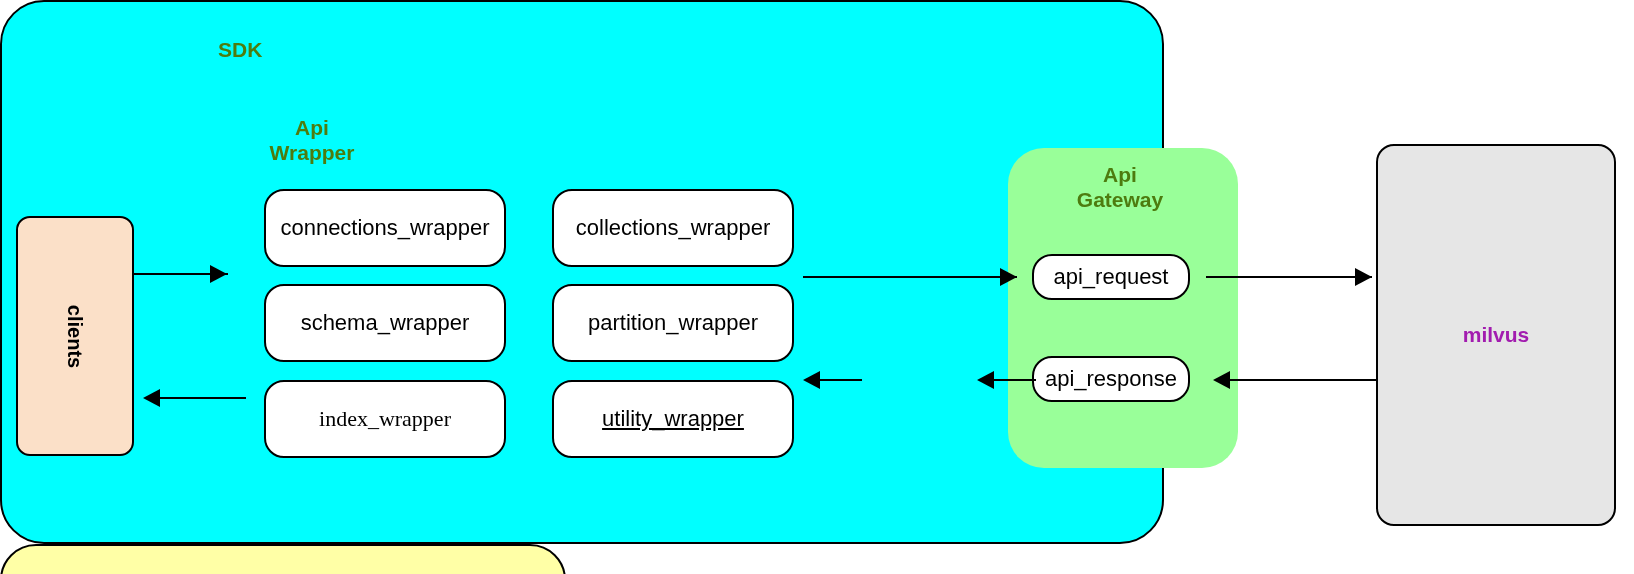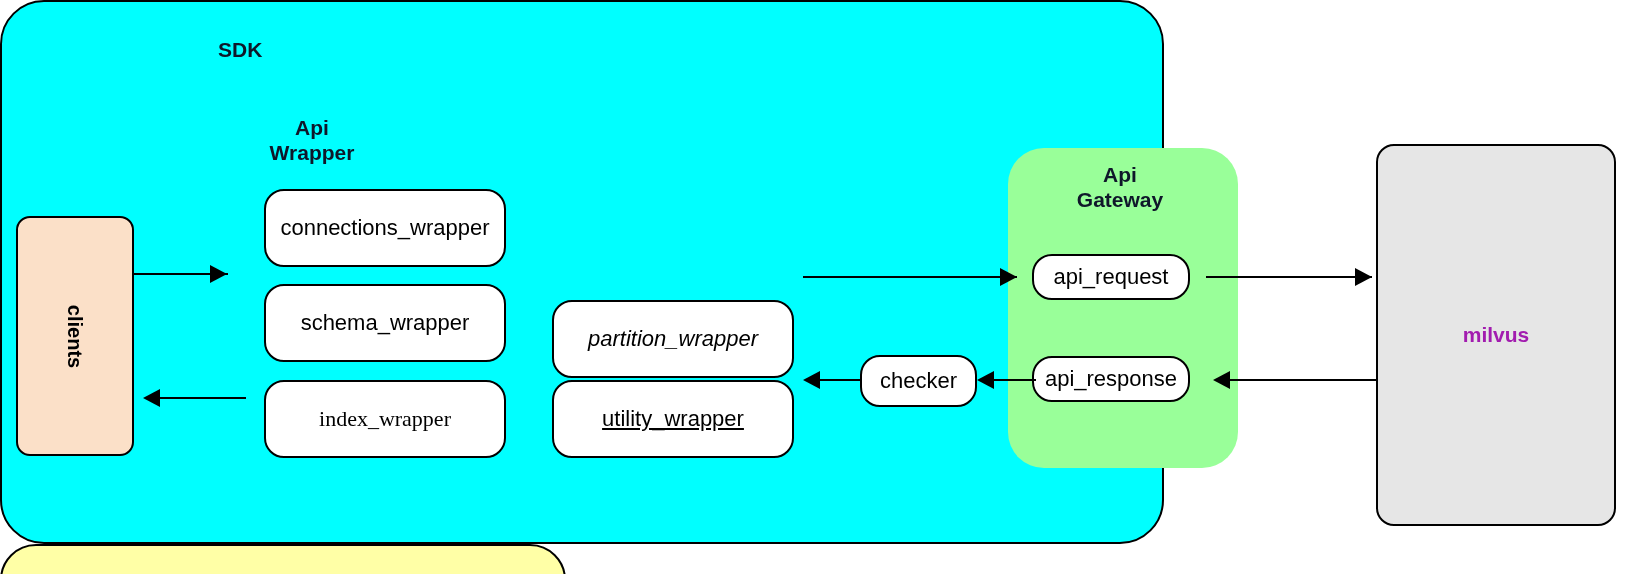--- a/index.html
+++ b/index.html
@@ -35,21 +35,21 @@
     height: 540px;
     background: #00ffff;
     border-radius: 44px;
     border: 2px solid #000000;
     display: block;
   }
   .group-title {
     position: absolute;
     font-weight: bold;
     font-size: 21px;
-    color: #0f172a;
+    color: #4d7c0f;
     line-height: 1.18;
     white-space: pre-line;
     text-align: center;
   }
   #sdk-title {
     left: 218px;
     top: 38px;
   }
 
   
@@ -81,21 +81,21 @@
     align-items: center;
     justify-content: center;
     font-size: 22px;
     color: #000000;
     white-space: nowrap;
   }
   .wrapper-leaf { width: 242px; height: 78px; }
   #leaf-connections { left: 264px; top: 189px; }
   #leaf-collections { left: 552px; top: 189px; }
   #leaf-schema      { left: 264px; top: 284px; }
-  #leaf-partition   { left: 552px; top: 300px; font-style: italic; }
+  #leaf-partition   { left: 552px; top: 284px; }
   #leaf-index       { left: 264px; top: 380px; font-family: Liberation Serif, serif; }
   #leaf-utility     { left: 552px; top: 380px; text-decoration: underline; }
 
   
   #api-gateway-container {
     position: absolute;
     left: 1008px;
     top: 148px;
     width: 230px;
     height: 320px;
@@ -206,26 +206,26 @@
   </div>
 
   <div id="sdk-container"></div>
   <div class="group-title" id="sdk-title">SDK</div>
 
   <div id="api-wrapper-container"></div>
   <div class="group-title" id="api-wrapper-title">Api
 Wrapper</div>
 
   <div class="leaf-box wrapper-leaf" id="leaf-connections">connections_wrapper</div>
+  <div class="leaf-box wrapper-leaf" id="leaf-collections">collections_wrapper</div>
   <div class="leaf-box wrapper-leaf" id="leaf-schema">schema_wrapper</div>
   <div class="leaf-box wrapper-leaf" id="leaf-partition">partition_wrapper</div>
   <div class="leaf-box wrapper-leaf" id="leaf-index">index_wrapper</div>
   <div class="leaf-box wrapper-leaf" id="leaf-utility">utility_wrapper</div>
 
-  <div class="leaf-box" id="leaf-checker">checker</div>
 
   <div id="api-gateway-container"></div>
   <div class="group-title" id="api-gateway-title">Api
 Gateway</div>
 
   <div class="leaf-box gateway-leaf" id="leaf-api-request">api_request</div>
   <div class="leaf-box gateway-leaf" id="leaf-api-response">api_response</div>
 
   <div class="box" id="milvus-box">
     <span id="milvus-label">milvus</span>

